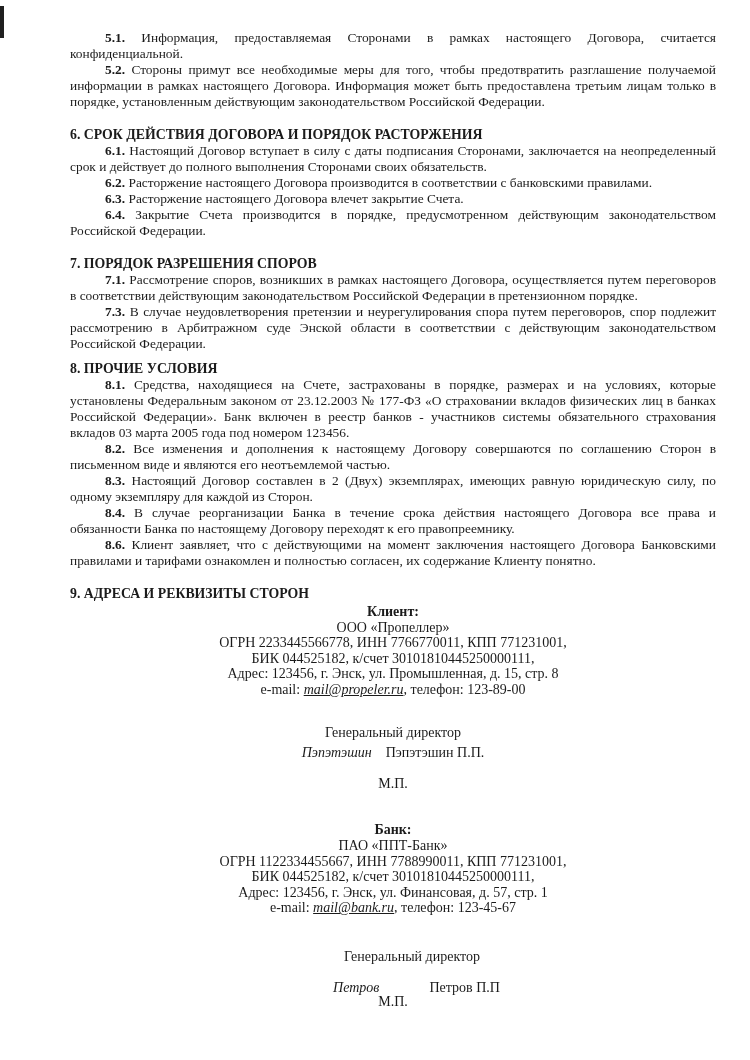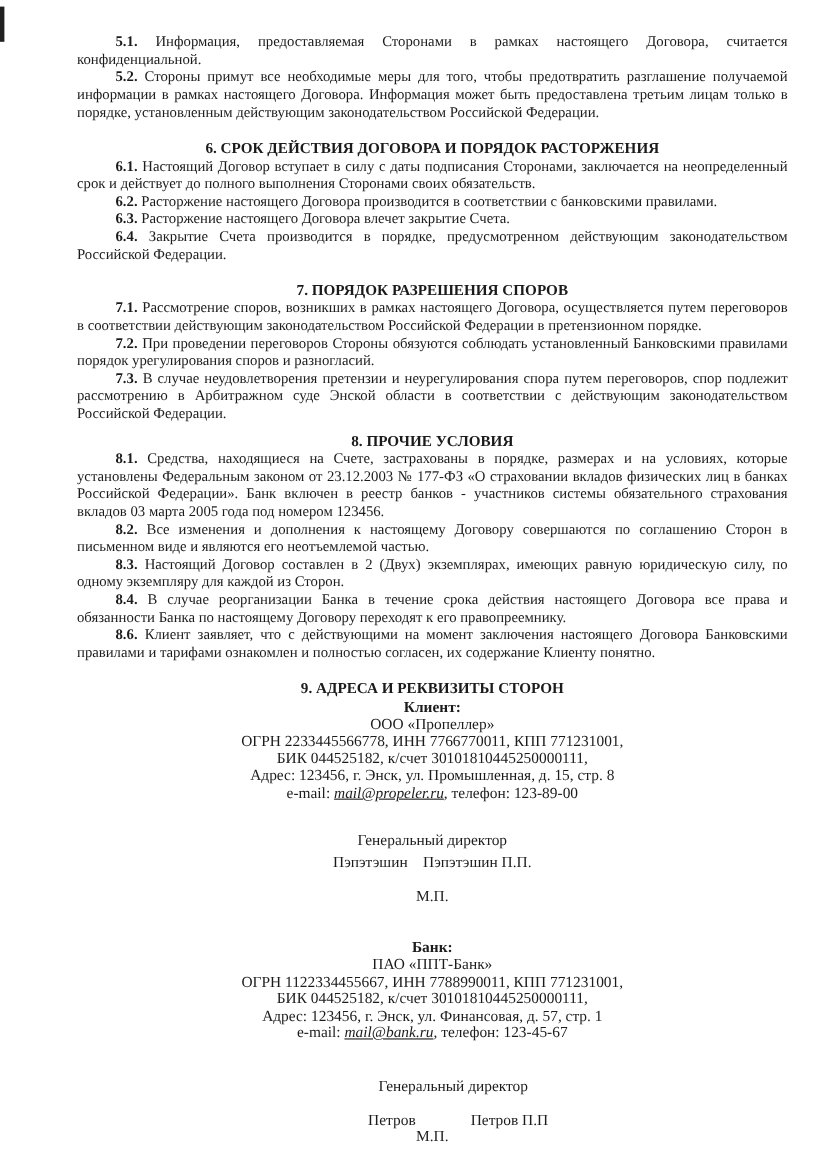--- a/index.html
+++ b/index.html
@@ -29,35 +29,36 @@
   }
   .para {
     margin: 0;
     text-align: justify;
     text-indent: 35px;
   }
   .cnum { font-weight: bold; }
   .sec-heading {
     margin: 16px 0 0 0;
     font-weight: bold;
-    text-align: center;
+    text-align: left;
     font-size: 13.8px;
     line-height: 17px;
   }
   .sec-heading.tight { margin-top: 8px; }
   .req-block {
     margin-top: 2px;
     font-size: 14px;
     line-height: 15.6px;
     text-align: left;
   }
   .req-line { margin: 0; text-align: center; }
   .bold { font-weight: bold; }
   .email-link { color: #1b1b1b; text-decoration: underline; cursor: pointer; font-style: italic; }
   .sig-row .sig {
+    font-style: italic;
     margin-right: 14px;
   }
   .client-director { margin-top: 27px; }
   .client-sig { margin-top: 5px; }
   .client-stamp { margin-top: 15px; }
   .bank-label { margin-top: 31px; }
   .bank-director { margin-top: 33px; padding-left: 38px; }
   .bank-sig { margin-top: 15px; padding-left: 47px; }
   .bank-sig .sig { margin-right: 50px; }
   .bank-stamp { margin-top: -1px; }
@@ -73,21 +74,20 @@
     <p class="para"><b class="cnum">5.2.</b> <span>Стороны примут все необходимые меры для того, чтобы предотвратить разглашение получаемой информации в рамках настоящего Договора. Информация может быть предоставлена третьим лицам только в порядке, установленным действующим законодательством Российской Федерации.</span></p>
 
     <div class="sec-heading">6. СРОК ДЕЙСТВИЯ ДОГОВОРА И ПОРЯДОК РАСТОРЖЕНИЯ</div>
     <p class="para"><b class="cnum">6.1.</b> <span>Настоящий Договор вступает в силу с даты подписания Сторонами, заключается на неопределенный срок и действует до полного выполнения Сторонами своих обязательств.</span></p>
     <p class="para"><b class="cnum">6.2.</b> <span>Расторжение настоящего Договора производится в соответствии с банковскими правилами.</span></p>
     <p class="para"><b class="cnum">6.3.</b> <span>Расторжение настоящего Договора влечет закрытие Счета.</span></p>
     <p class="para"><b class="cnum">6.4.</b> <span>Закрытие Счета производится в порядке, предусмотренном действующим законодательством Российской Федерации.</span></p>
 
     <div class="sec-heading">7. ПОРЯДОК РАЗРЕШЕНИЯ СПОРОВ</div>
     <p class="para"><b class="cnum">7.1.</b> <span>Рассмотрение споров, возникших в рамках настоящего Договора, осуществляется путем переговоров в соответствии действующим законодательством Российской Федерации в претензионном порядке.</span></p>
-    <p class="para"><b class="cnum">7.2.</b> <span>При проведении переговоров Стороны обязуются соблюдать установленный Банковскими правилами порядок урегулирования споров и разногласий.</span></p>
     <p class="para"><b class="cnum">7.3.</b> <span>В случае неудовлетворения претензии и неурегулирования спора путем переговоров, спор подлежит рассмотрению в Арбитражном суде Энской области в соответствии с действующим законодательством Российской Федерации.</span></p>
 
     <div class="sec-heading tight">8. ПРОЧИЕ УСЛОВИЯ</div>
     <p class="para"><b class="cnum">8.1.</b> <span>Средства, находящиеся на Счете, застрахованы в порядке, размерах и на условиях, которые установлены Федеральным законом от 23.12.2003 № 177-ФЗ «О страховании вкладов физических лиц в банках Российской Федерации». Банк включен в реестр банков - участников системы обязательного страхования вкладов 03 марта 2005 года под номером 123456.</span></p>
     <p class="para"><b class="cnum">8.2.</b> <span>Все изменения и дополнения к настоящему Договору совершаются по соглашению Сторон в письменном виде и являются его неотъемлемой частью.</span></p>
     <p class="para"><b class="cnum">8.3.</b> <span>Настоящий Договор составлен в 2 (Двух) экземплярах, имеющих равную юридическую силу, по одному экземпляру для каждой из Сторон.</span></p>
     <p class="para"><b class="cnum">8.4.</b> <span>В случае реорганизации Банка в течение срока действия настоящего Договора все права и обязанности Банка по настоящему Договору переходят к его правопреемнику.</span></p>
     <p class="para"><b class="cnum">8.6.</b> <span>Клиент заявляет, что с действующими на момент заключения настоящего Договора Банковскими правилами и тарифами ознакомлен и полностью согласен, их содержание Клиенту понятно.</span></p>
 
     <div class="sec-heading">9. АДРЕСА И РЕКВИЗИТЫ СТОРОН</div>

